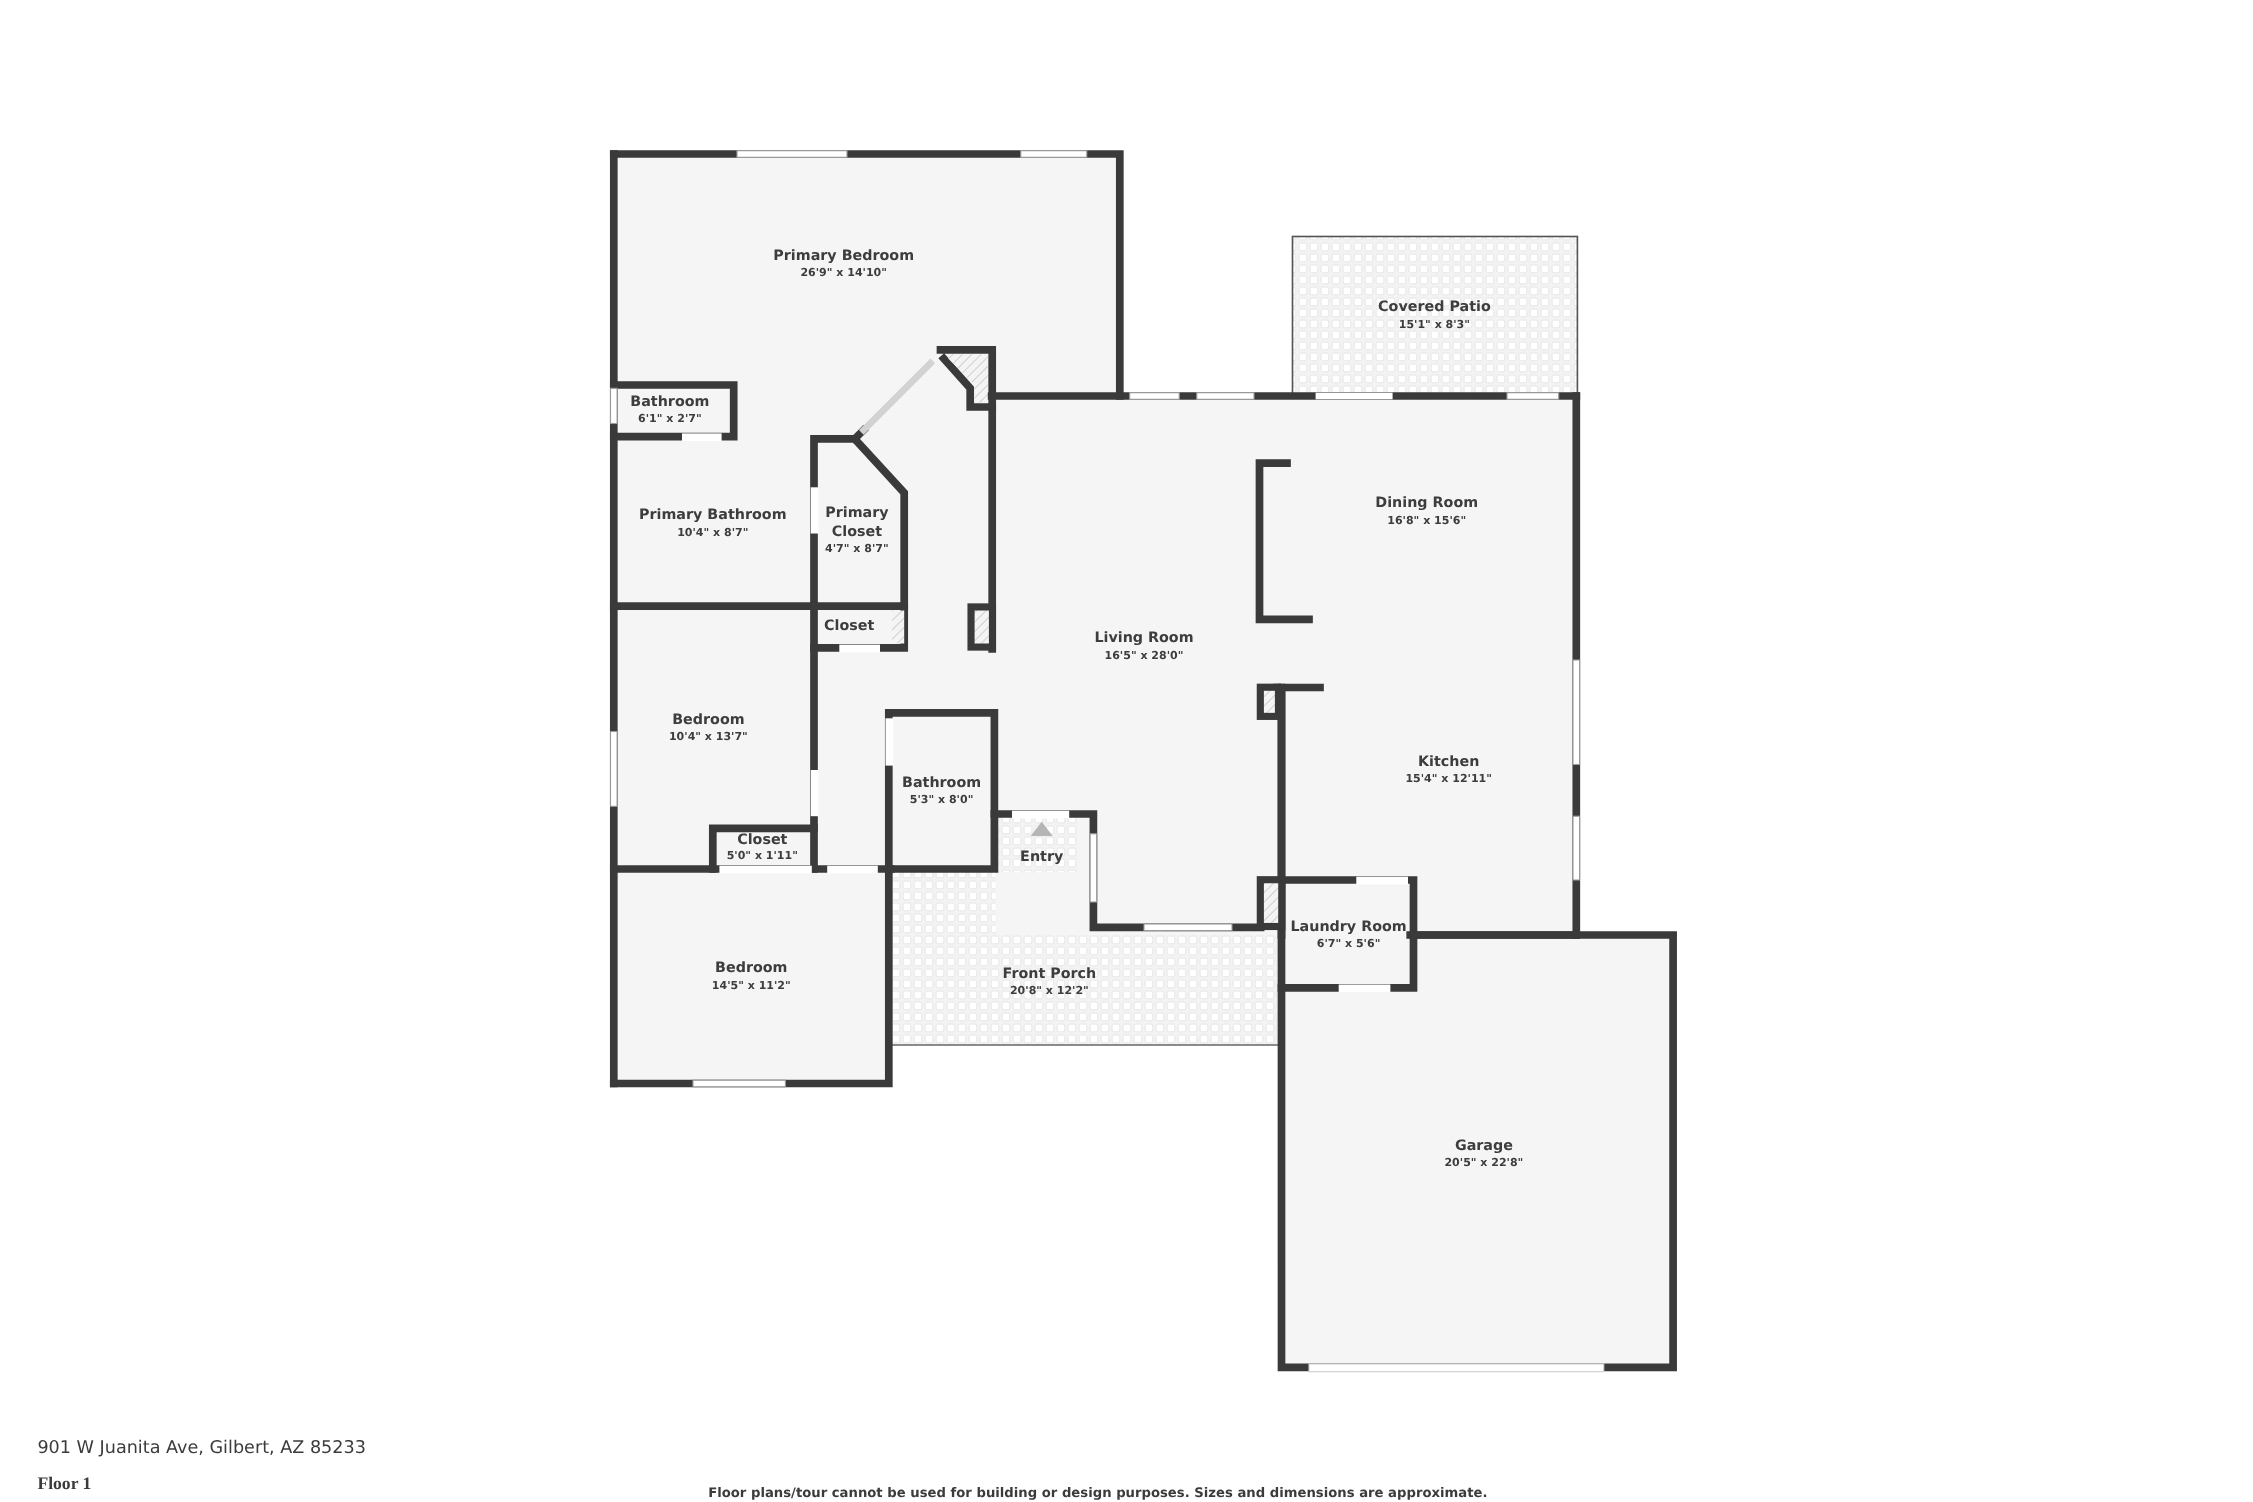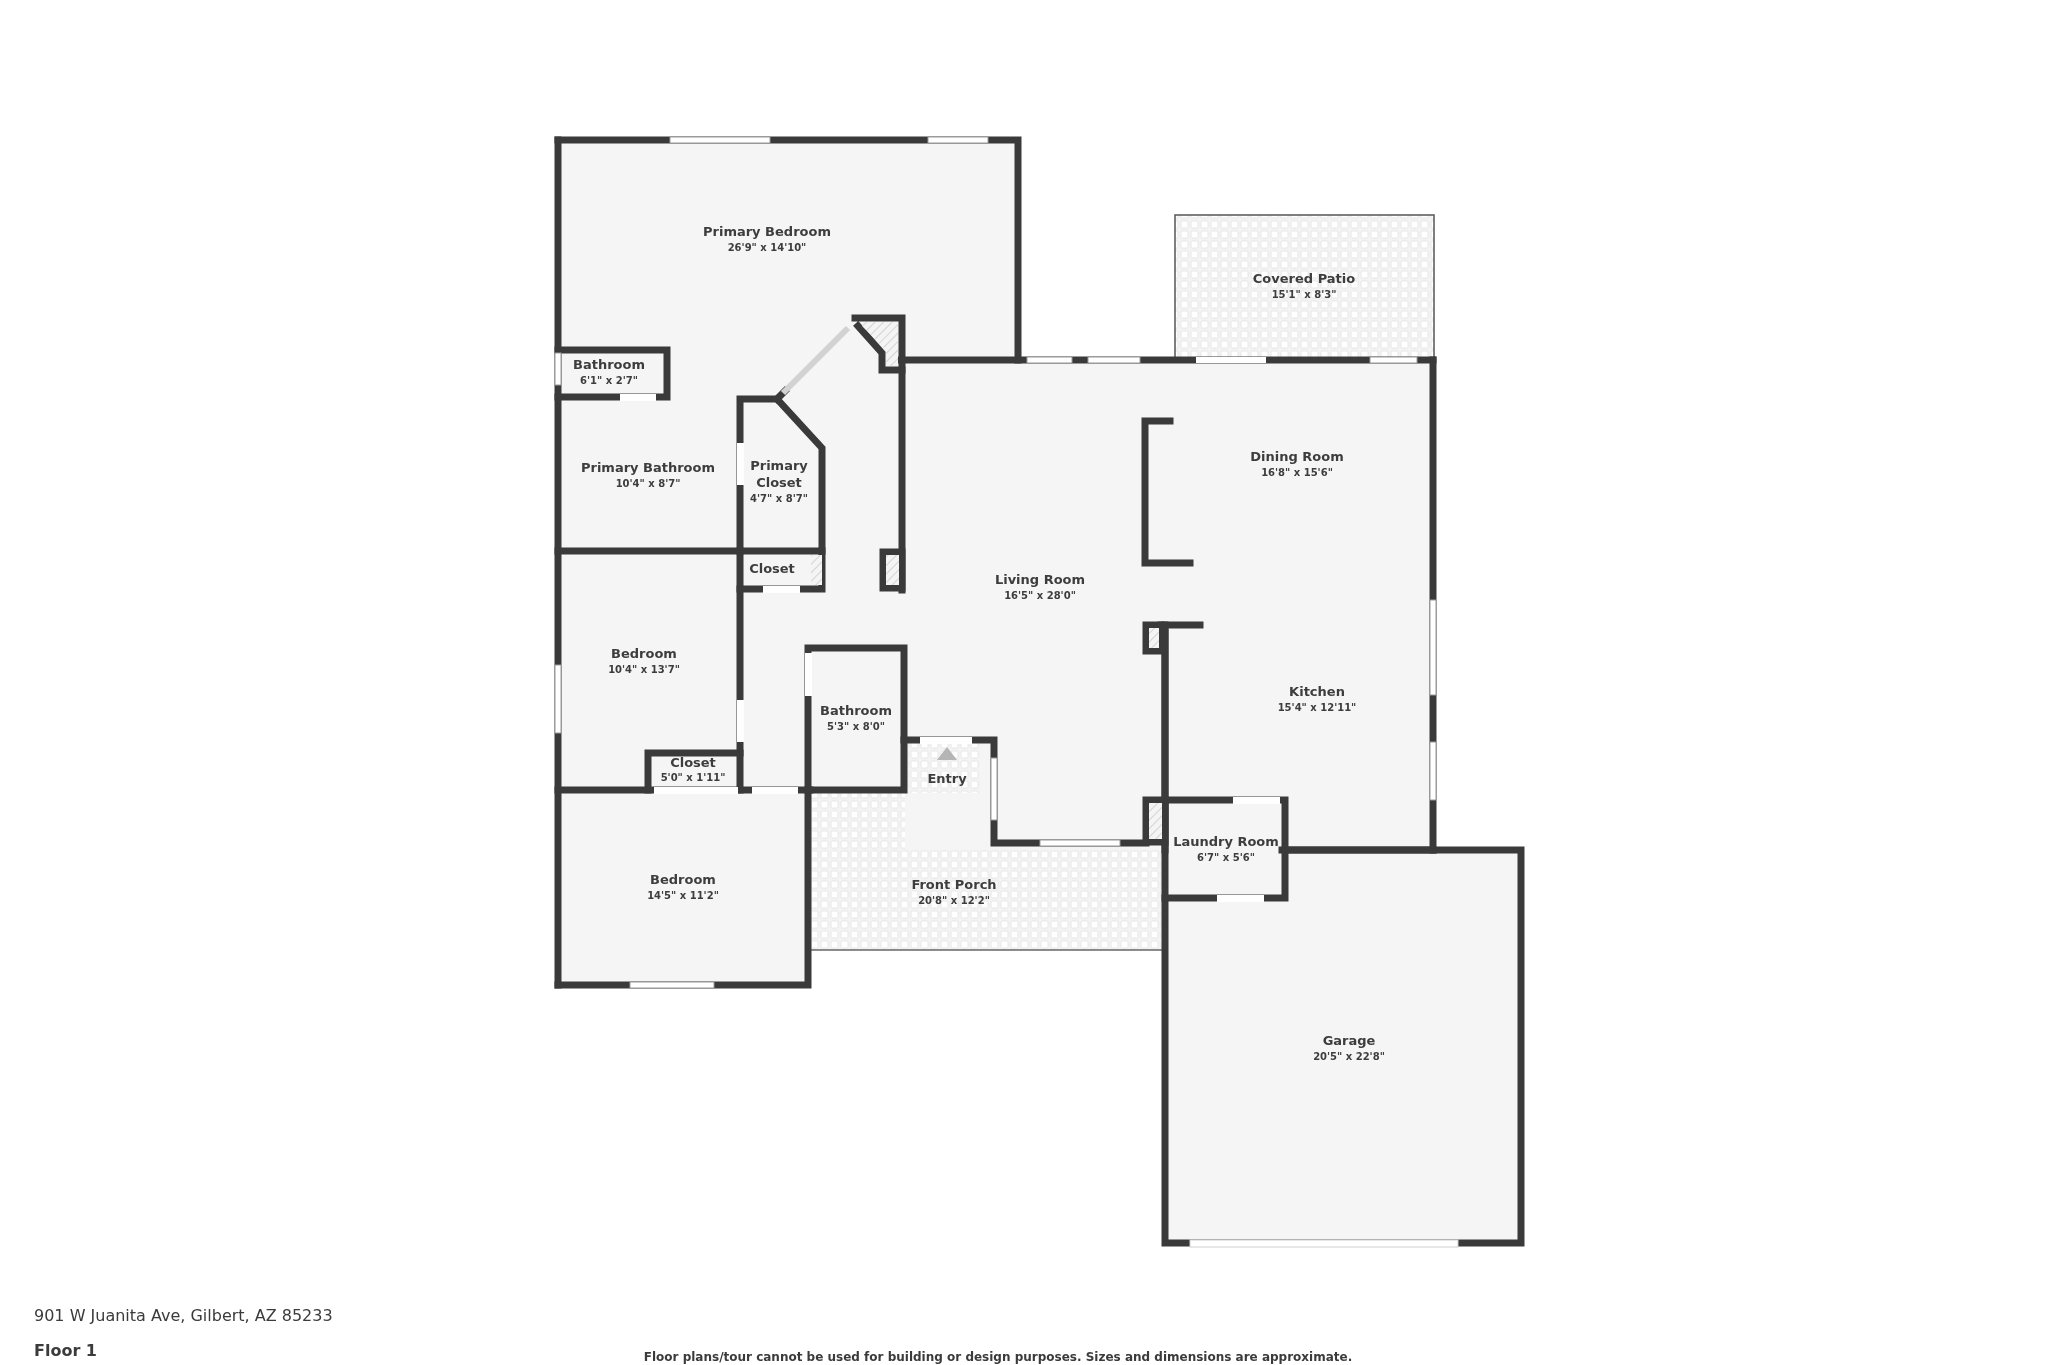--- a/index.html
+++ b/index.html
@@ -2,21 +2,21 @@
 <html><head>
 <meta charset="utf-8">
 <style>
   html, body { margin:0; padding:0; background:#ffffff; }
   body { width:2048px; height:1365px; position:relative; overflow:hidden;
          font-family:"DejaVu Sans", sans-serif; color:#3b3b3b; }
   #plan { position:absolute; left:0; top:0; width:2048px; height:1365px; }
   .room-name { font-family:"DejaVu Sans", sans-serif; font-weight:bold; font-size:13px; fill:#3d3d3d; text-anchor:middle; }
   .room-dim  { font-family:"DejaVu Sans", sans-serif; font-weight:bold; font-size:10px; fill:#3d3d3d; text-anchor:middle; }
   .footer-address { position:absolute; left:34px; top:1306px; font-size:16px; font-weight:normal; color:#3b3b3b; }
-  .footer-floor   { position:absolute; left:34px; top:1341px; font-size:16px; font-weight:bold; color:#3b3b3b; }
+  .footer-floor   { position:absolute; left:34px; top:1341px; font-size:16px; font-weight:bold; color:#3b3b3b;font-family:Liberation Serif, serif; }
   .footer-disclaimer { position:absolute; left:0; width:2048px; text-align:center; top:1350px; font-size:12px; font-weight:bold; color:#3b3b3b; }
   .footer-disclaimer span { position:relative; left:-26px; }
 </style>
 </head>
 <body>
 
 <svg id="plan" viewBox="0 0 2048 1365" xmlns="http://www.w3.org/2000/svg">
   <defs>
     <pattern id="tile" width="10" height="10" patternUnits="userSpaceOnUse">
       <rect width="10" height="10" fill="#f3f3f3"></rect>

